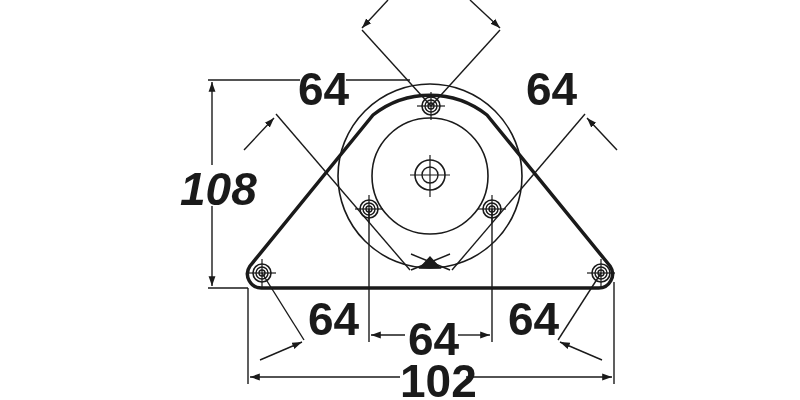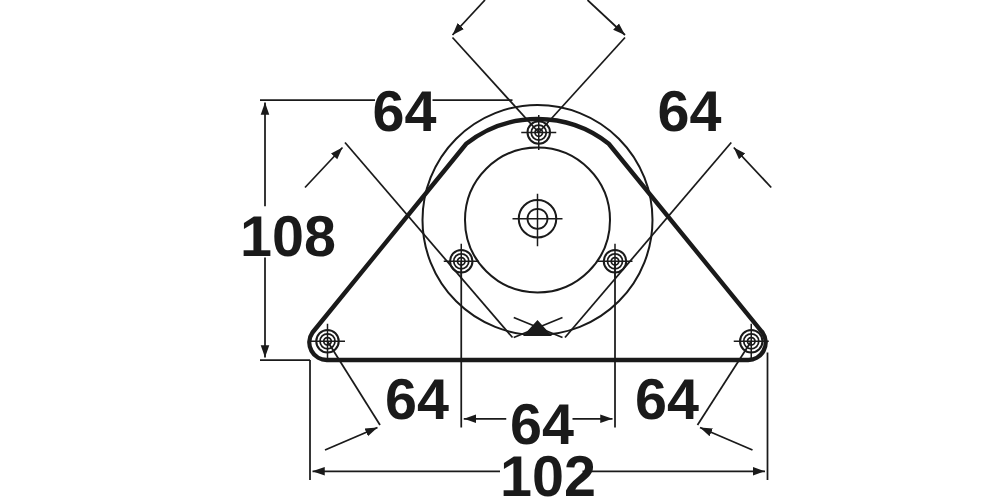--- a/index.html
+++ b/index.html
@@ -92,19 +92,19 @@
     <line x1="617" y1="150" x2="587" y2="118" marker-end="url(#arrow)"></line>
 
     <line x1="262" y1="273" x2="304" y2="340"></line>
     <line x1="260" y1="360" x2="302" y2="342" marker-end="url(#arrow)"></line>
 
     <line x1="601" y1="273" x2="558" y2="340"></line>
     <line x1="602" y1="360" x2="560" y2="342" marker-end="url(#arrow)"></line>
   </g>
 </svg>
 
-<div class="dim-label" style="left:192px; top:166px;">108</div>
+<div class="dim-label" style="left:180px; top:166px;font-style:italic;">108</div>
 <div class="dim-label" style="left:298px; top:66px;">64</div>
 <div class="dim-label" style="left:526px; top:66px;">64</div>
 <div class="dim-label" style="left:308px; top:296px;">64</div>
 <div class="dim-label" style="left:408px; top:316px;">64</div>
 <div class="dim-label" style="left:508px; top:296px;">64</div>
 <div class="dim-label" style="left:400px; top:358px;">102</div>
 
 </body></html>

